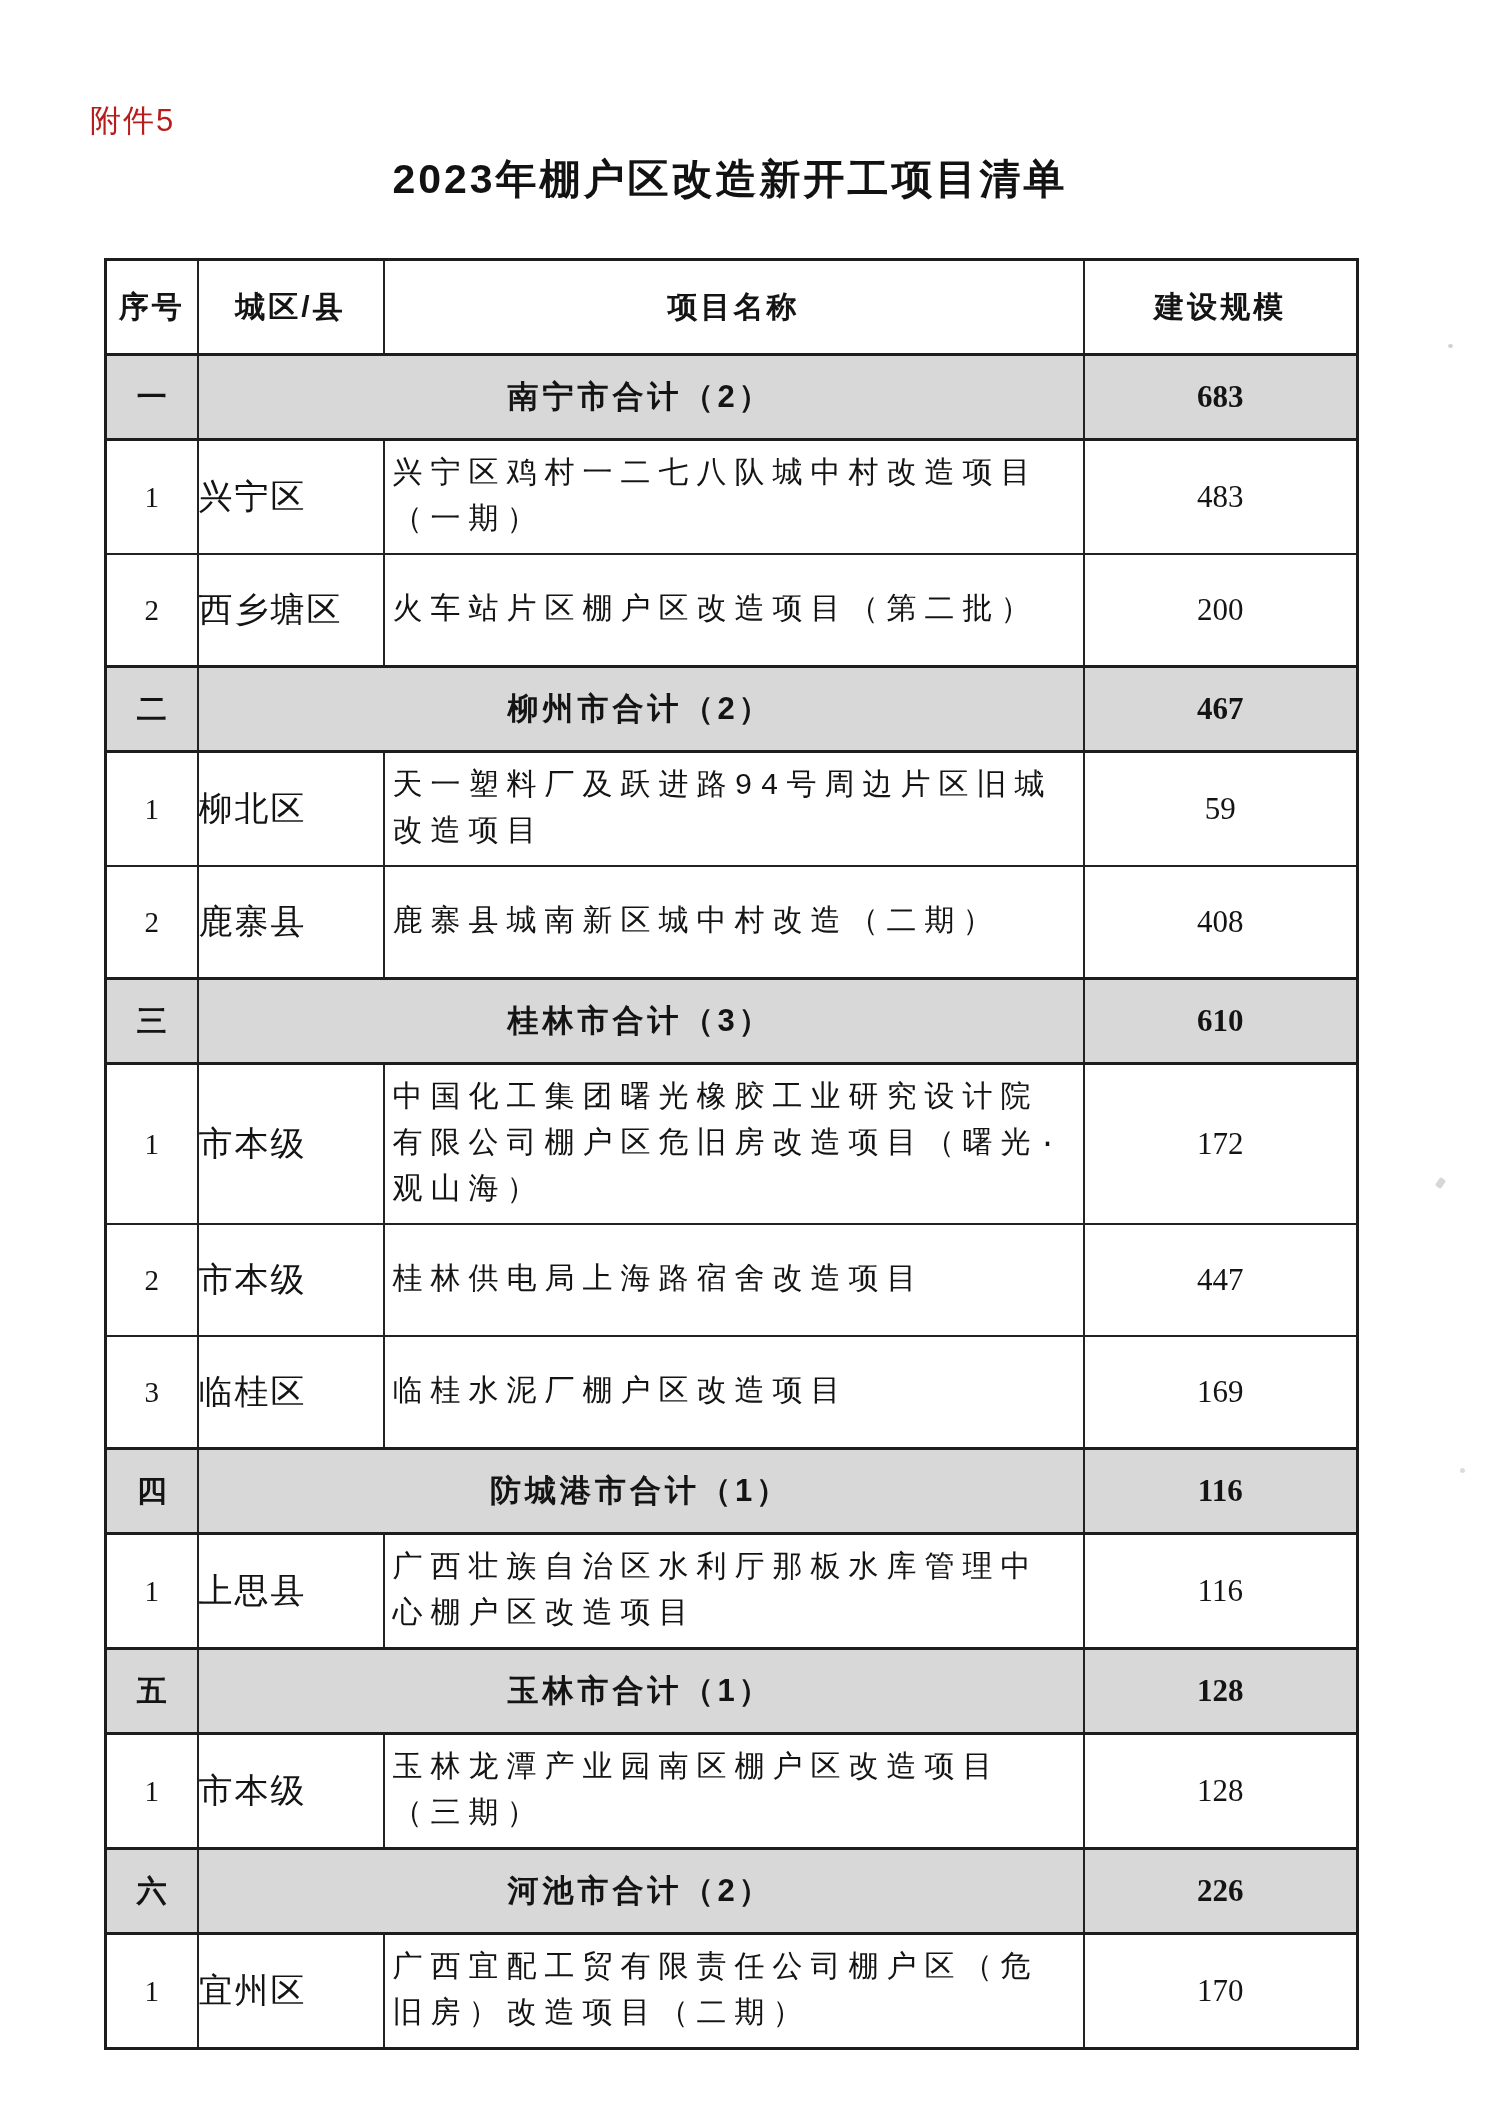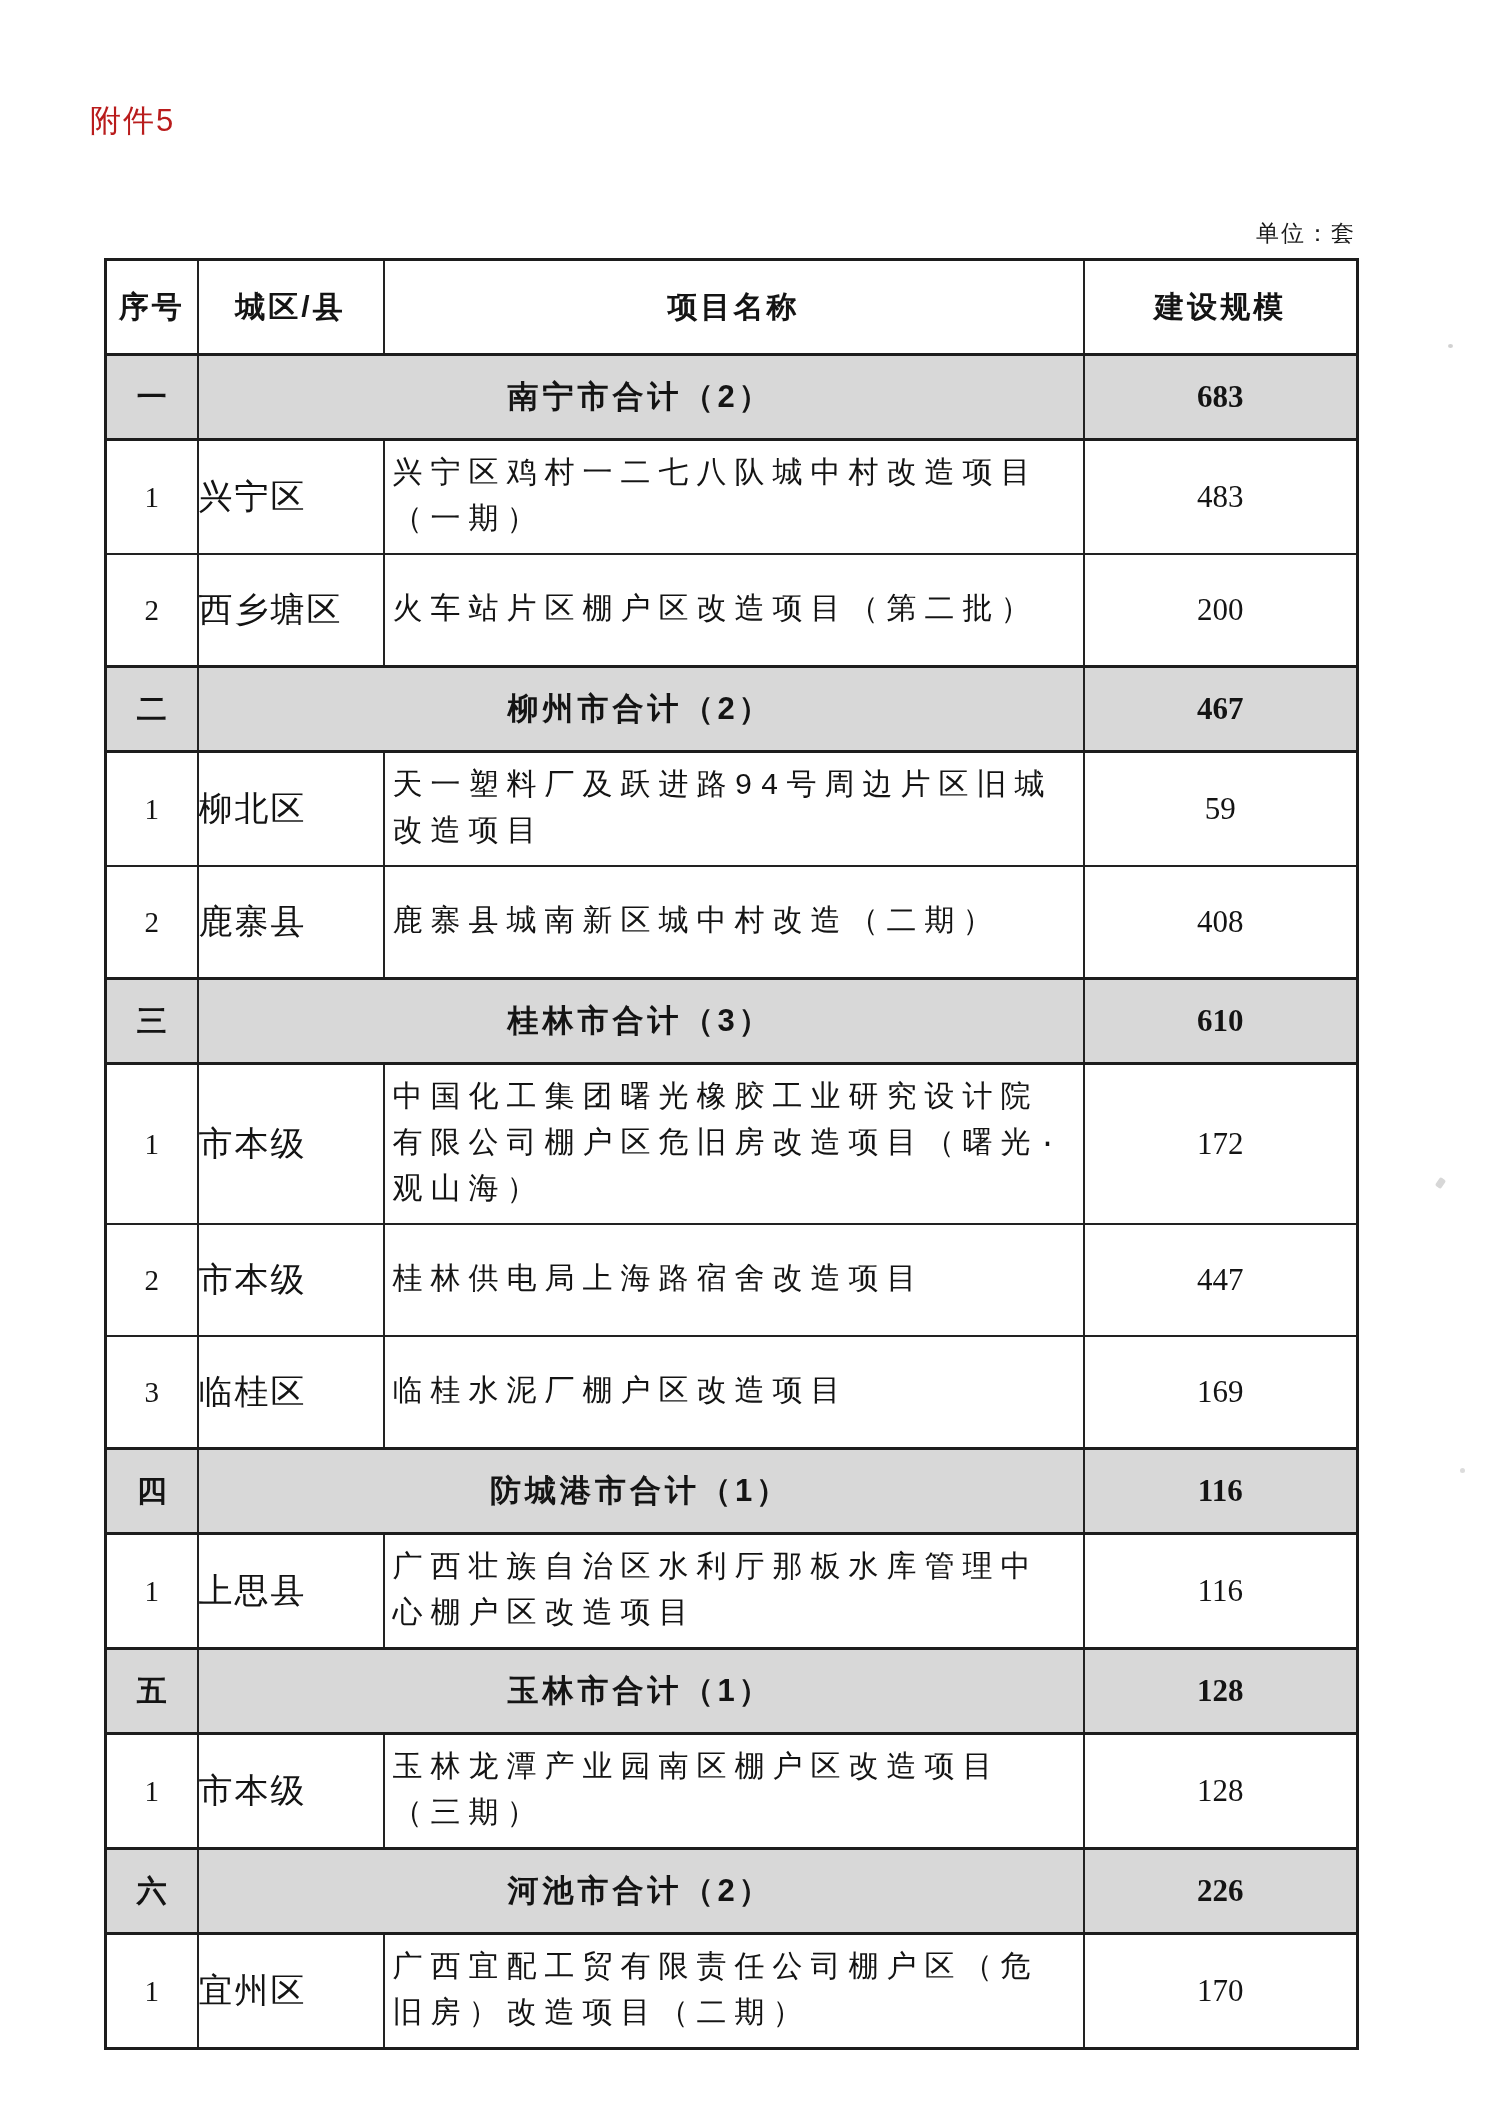--- a/index.html
+++ b/index.html
@@ -62,22 +62,22 @@
   .a2{left:1437px;top:1178px;width:7px;height:10px;opacity:.4;transform:rotate(35deg);border-radius:2px;}
   .a3{left:1460px;top:1468px;width:5px;height:5px;opacity:.35;}
 </style>
 </head>
 <body>
 
 <div class="page">
 
   <div class="attachment">附件5</div>
 
+  <h1 class="title">2023年棚户区改造新开工项目清单</h1>
 
-  <div class="unit">单位：套</div>
 
   <table class="doc">
     <colgroup>
       <col style="width:92px">
       <col style="width:186px">
       <col style="width:700px">
       <col style="width:274px">
     </colgroup>
     <thead>
       <tr>

